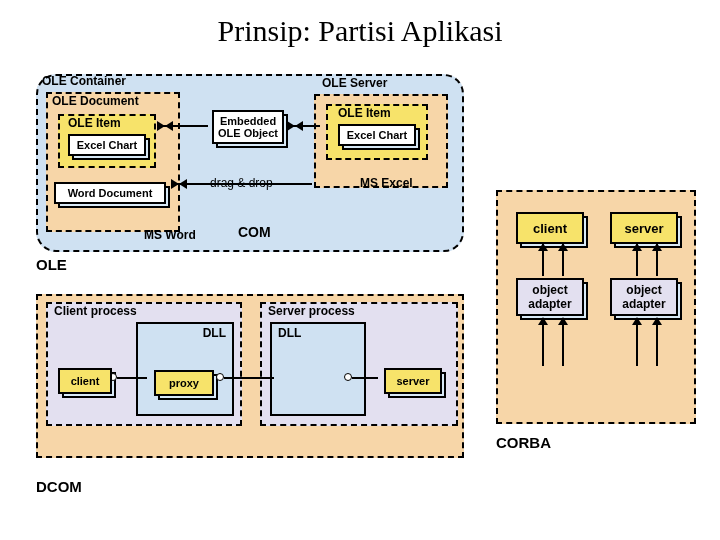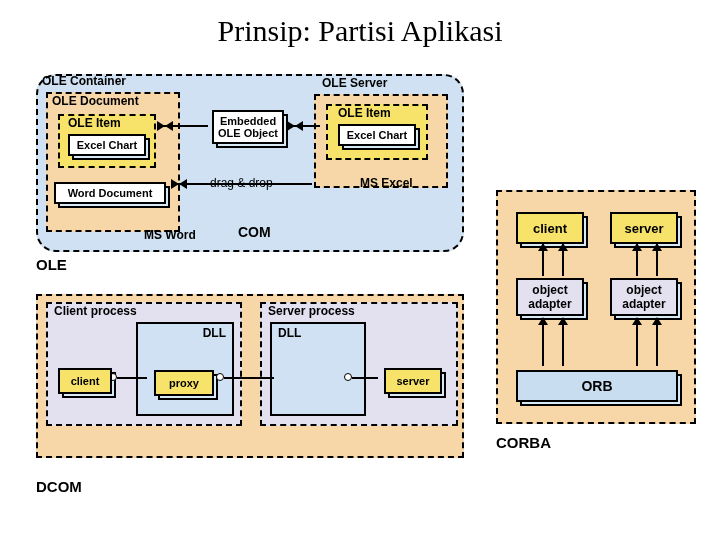--- a/index.html
+++ b/index.html
@@ -238,25 +238,20 @@
     </div>
   </div>
 
   <div class="dbl-shadow" style="left:112px; top:86px; width:68px; height:38px;">
     <div class="face lav" style="font-size:12px;">
       <span>object</span>
       <span>adapter</span>
     </div>
   </div>
 
-  <div class="dbl-shadow" style="left:18px; top:178px; width:162px; height:32px;">
-    <div class="face lightblue" style="font-size:14px;">
-        <span>ORB</span>
-      </div>
-  </div>
 </div>
 
 <div class="vline arrow-u" style="left:542px; top:244px; height:32px;"></div>
 <div class="vline arrow-u" style="left:562px; top:244px; height:32px;"></div>
 <div class="vline arrow-u" style="left:636px; top:244px; height:32px;"></div>
 <div class="vline arrow-u" style="left:656px; top:244px; height:32px;"></div>
 <div class="vline arrow-u" style="left:542px; top:318px; height:48px;"></div>
 <div class="vline arrow-u" style="left:562px; top:318px; height:48px;"></div>
 <div class="vline arrow-u" style="left:636px; top:318px; height:48px;"></div>
 <div class="vline arrow-u" style="left:656px; top:318px; height:48px;"></div>

